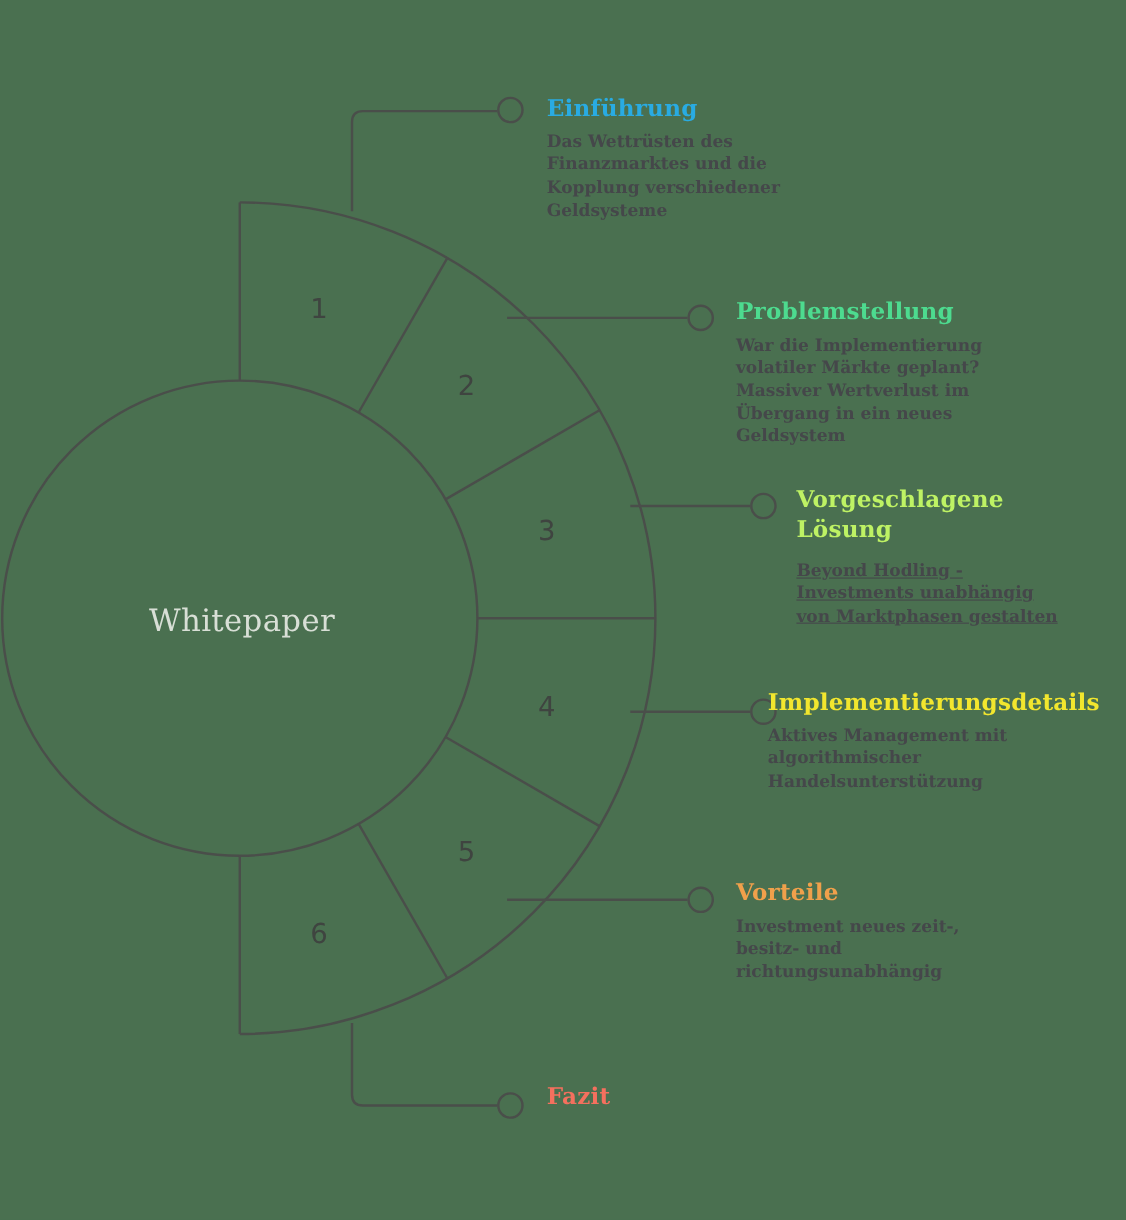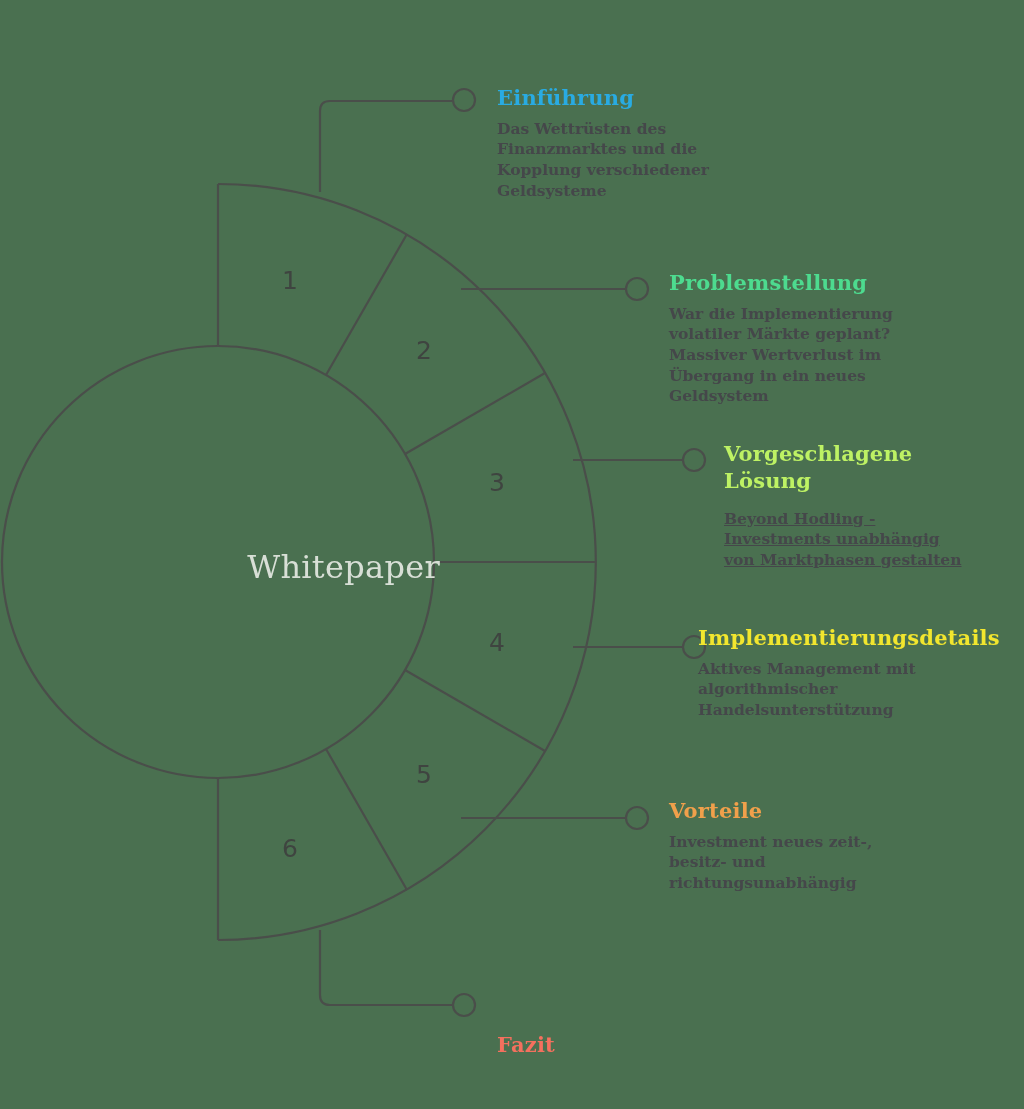--- a/index.html
+++ b/index.html
@@ -13,22 +13,22 @@
     overflow: hidden;
     position: relative;
   }
   #stage { position: relative; width: 1024px; height: 1109px; }
   #diagram-svg { position: absolute; left: 0; top: 0; }
 
   .center-label {
     position: absolute;
     left: 0px; top: 548px;
     width: 440px;
-    text-align: right;
-    font-size: 32px;
+    text-align: center;
+    font-size: 28px;
     color: #d8dfd6;
     font-family: "DejaVu Serif", "Liberation Serif", serif;
     letter-spacing: 0.3px;
   }
 
   .seg-num {
     position: absolute;
     font-size: 25px;
     color: #3f4440;
     font-family: "DejaVu Sans", "Liberation Sans", sans-serif;
@@ -141,17 +141,17 @@
 Handelsunterstützung</div>
   </div>
 
   <div class="item" style="left:669px; top:798px; width:245px;">
     <div class="item-title" style="color:#f0a04b;">Vorteile</div>
     <div class="item-desc">Investment neues zeit-,
 besitz- und
 richtungsunabhängig</div>
   </div>
 
-  <div class="item" style="left:497px; top:984px; width:240px;margin-top:48px;">
+  <div class="item" style="left:497px; top:984px; width:240px;">
     <div class="item-title" style="color:#f4705e;">Fazit</div>
   </div>
 
 </div>
 
 </body></html>

